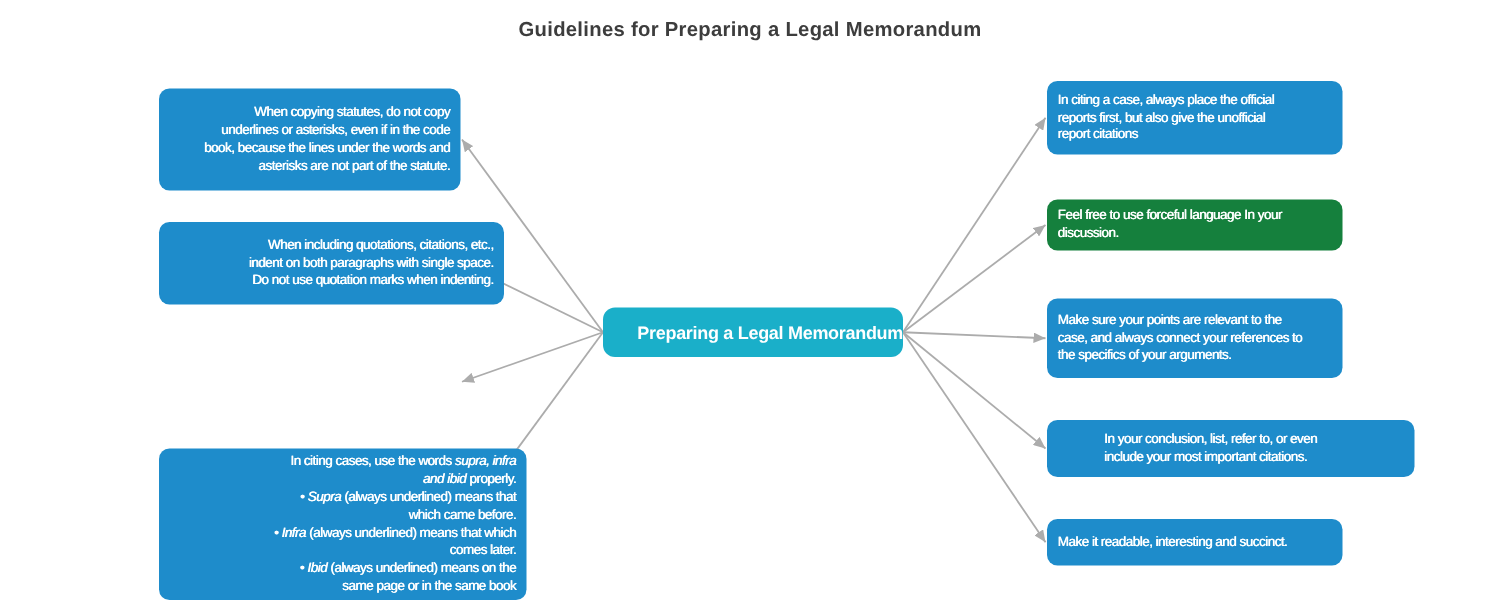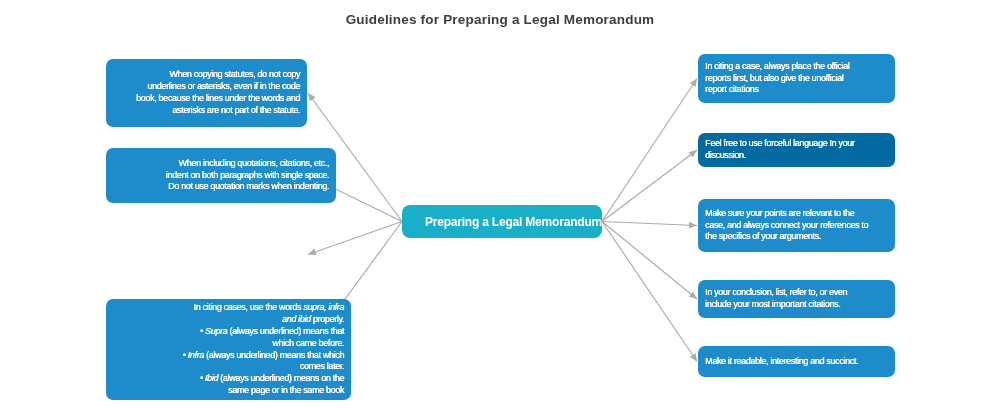--- a/index.html
+++ b/index.html
@@ -30,21 +30,21 @@
     font-size:12px;font-weight:bold;letter-spacing:-.2px;text-align:right;width:100%;
   }
   
   .l0{left:106px;top:59px; width:201px;height:68px;justify-content:center;}
   .l1{left:106px;top:148px;width:201px;height:55px;}
   .l2{left:106px;top:225px;width:201px;height:59px;}
   .l3{left:106px;top:299px;width:201px;height:101px;}
   .r0{left:698px;top:54px; width:197px;height:49px;}
   .r1{left:698px;top:133px;width:197px;height:34px;}
   .r2{left:698px;top:199px;width:197px;height:53px;}
-  .r3{left:698px;top:280px;width:197px;height:38px;}
+  .r3{left:698px;top:280px;width:214px;height:38px;padding-left:31px;}
   .r4{left:698px;top:346px;width:197px;height:31px;}
 </style>
 <title>Guidelines for Preparing a Legal Memorandum</title></head>
 <body>
 
 <div class="canvas" id="canvas" style="background: rgb(255, 255, 255);">
 
   <div class="diagram-title" style="color: rgb(61, 61, 61);">Guidelines for Preparing a Legal Memorandum</div>
 
   <svg id="connector-layer" width="1000" height="408" viewBox="0 0 1000 408" xmlns="http://www.w3.org/2000/svg">
@@ -81,21 +81,21 @@
 
   <div class="node center-node" style="background: rgb(26, 175, 201); color: rgb(255, 255, 255);">
     <div class="center-label">Preparing a Legal Memorandum</div>
   </div>
 
   <div class="node branch right r0" style="background: rgb(30, 140, 203); color: rgb(255, 255, 255);">
     <div class="node-text">In citing a case, always place the official
 reports first, but also give the unofficial
 report citations</div>
   </div>
-  <div class="node branch right r1" style="background: #0369a1; color: rgb(255, 255, 255);">
+  <div class="node branch right r1" style="background: #15803d; color: rgb(255, 255, 255);">
     <div class="node-text">Feel free to use forceful language In your
 discussion.</div>
   </div>
   <div class="node branch right r2" style="background: rgb(30, 140, 203); color: rgb(255, 255, 255);">
     <div class="node-text">Make sure your points are relevant to the
 case, and always connect your references to
 the specifics of your arguments.</div>
   </div>
   <div class="node branch right r3" style="background: rgb(30, 140, 203); color: rgb(255, 255, 255);">
     <div class="node-text">In your conclusion, list, refer to, or even

